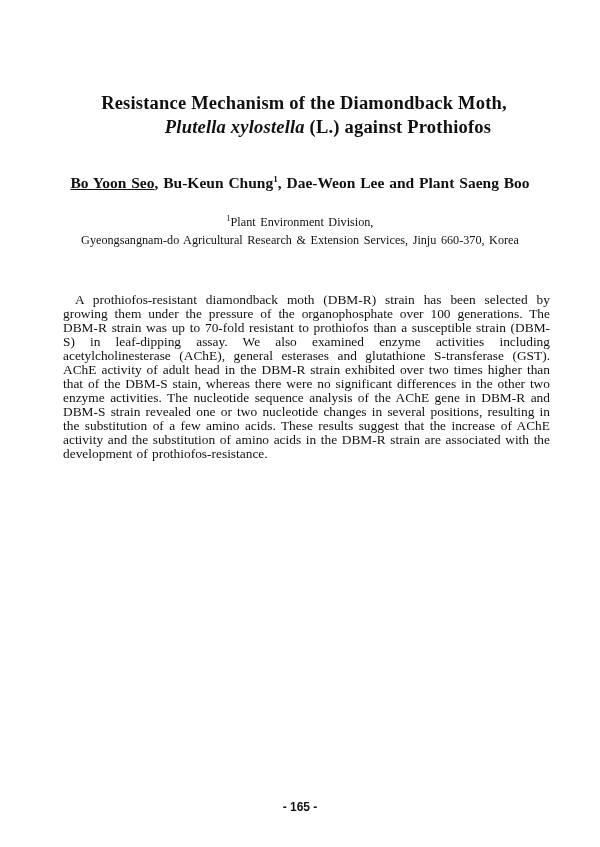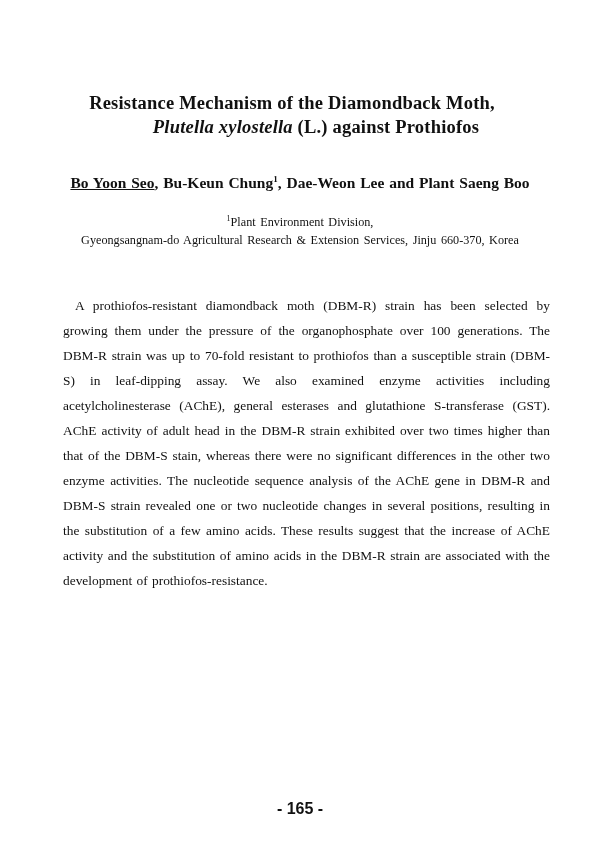--- a/index.html
+++ b/index.html
@@ -1,19 +1,19 @@
 <!DOCTYPE html>
 <html><head>
   <meta charset="utf-8">
   <style>
     html, body { margin: 0; padding: 0; background: #ffffff; }
     body { width: 600px; height: 847px; position: relative; overflow: hidden; color: #111; }
     .page { position: absolute; left: 0; top: 0; width: 600px; height: 847px; background: #fff; }
     .title {
-      position: absolute; left: 32px; width: 520px; text-align: center;
+      position: absolute; left: 44px; width: 520px; text-align: center;
       font-family: "Liberation Serif", serif; font-weight: bold; font-size: 18.5px; letter-spacing: 0.2px;
     }
     .t1 { top: 93px; }
     .t2 { top: 117px; }
     .title i { font-style: italic; margin-left: 48px; }
     .authors {
       position: absolute; top: 174px; left: 40px; width: 520px; text-align: center;
       font-family: "Liberation Serif", serif; font-weight: bold; font-size: 15.5px; word-spacing: 1px;
     }
     .authors u { text-decoration: underline; }
@@ -21,26 +21,26 @@
     .affil {
       position: absolute; left: 40px; width: 520px; text-align: center;
       font-family: "Liberation Serif", serif; font-size: 12.2px; word-spacing: 1.5px;
     }
     .a1 { top: 196px; }
     .a2 { top: 214px; }
     .a3 { top: 233px; }
     .affil sup { font-size: 8px; }
     .abstract {
       position: absolute; top: 293px; left: 63px; width: 487px;
-      font-family: "Liberation Serif", serif; font-size: 13.4px; line-height: 25px;
+      font-family: "Liberation Serif", serif; font-size: 13.4px; line-height: 14px;
       text-align: justify; text-indent: 12px; word-spacing: 1px;
     }
     .pagenum {
       position: absolute; top: 800px; left: 0; width: 600px; text-align: center;
-      font-family: "Liberation Sans", sans-serif; font-weight: bold; font-size: 16px;
+      font-family: "Liberation Sans", sans-serif; font-weight: bold; font-size: 12px;
     }
   </style>
 </head>
 <body>
 
 <div class="page">
   <div class="title t1">Resistance Mechanism of the Diamondback Moth,</div>
   <div class="title t2"><i>Plutella xylostella</i><span> (L.) against Prothiofos</span></div>
 
   <div class="authors"><u>Bo Yoon Seo</u><span>, Bu-Keun Chung</span><sup>1</sup><span>, Dae-Weon Lee and Plant Saeng Boo</span></div>

